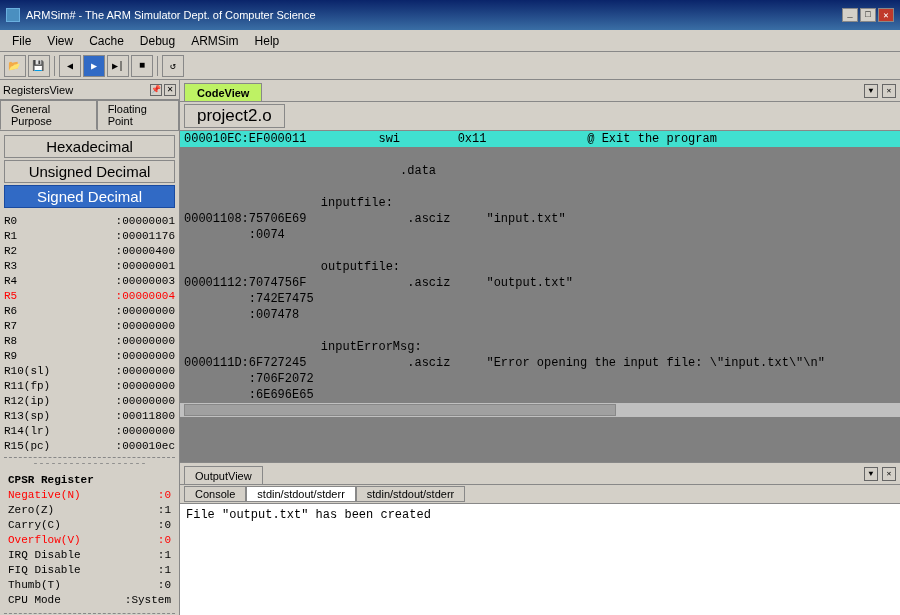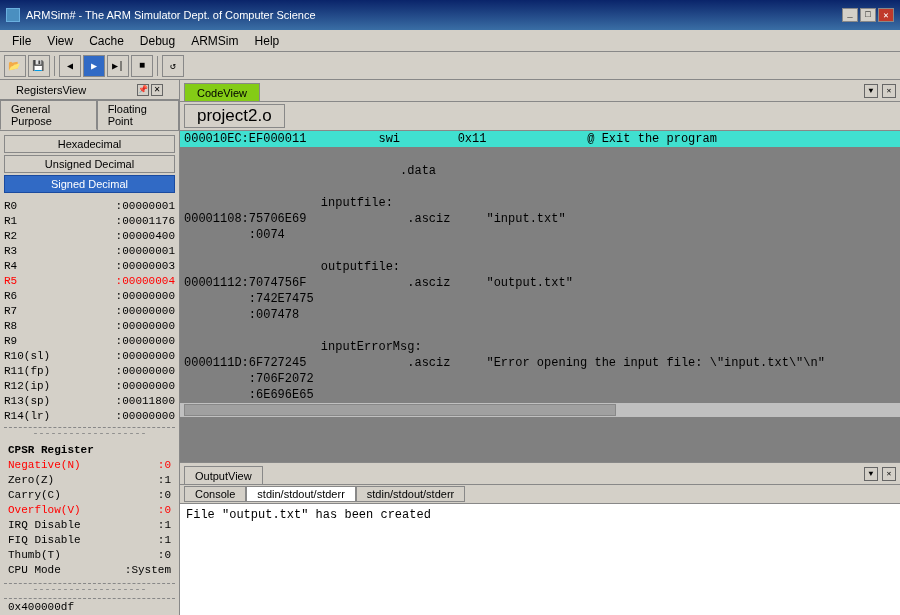--- a/index.html
+++ b/index.html
@@ -109,21 +109,21 @@
       width: 180px;
       background: #d4d0c8;
       border-right: 1px solid #888;
       display: flex;
       flex-direction: column;
       min-height: 0;
     }
     .panel-header {
       background: #d4d0c8;
       border-bottom: 1px solid #888;
-      padding: 2px 16px;
+      padding: 2px 3px;
       display: flex;
       align-items: center;
       justify-content: space-between;
       font-family: Arial, sans-serif;
       font-size: 11px;
       height: 20px;
       gap: 8px;
     }
     .panel-header-controls {
       display: flex;
@@ -165,21 +165,21 @@
       flex-direction: column;
       gap: 2px;
       padding: 4px;
     }
     .reg-btn {
       background: #d4d0c8;
       border: 1px solid #888;
       padding: 2px 6px;
       cursor: pointer;
       font-family: Arial, sans-serif;
-      font-size: 11px;
+      font-size: 15px;
       text-align: center;
     }
     .reg-btn.active {
       background: #316ac5;
       color: white;
       border: 1px solid #1a4a9f;
     }
 
     .registers-list {
       flex: 1;
@@ -264,22 +264,22 @@
       border-bottom: none;
       background: #d4d0c8;
       cursor: pointer;
       font-family: Arial, sans-serif;
       font-size: 11px;
       height: 18px;
       display: flex;
       align-items: center;
     }
     .tab.active {
-      background: #84cc16;
-      font-weight: normal;
+      background: #bef264;
+      font-weight: bold;
     }
     .tab-bar-right {
       display: flex;
       gap: 4px;
     }
     .tab-ctrl-btn {
       width: 14px;
       height: 14px;
       background: #d4d0c8;
       border: 1px solid #666;
@@ -510,20 +510,24 @@
         <span class="reg-name">R12(ip)</span>
         <span class="reg-value">:00000000</span>
       </div>
       <div class="reg-row">
         <span class="reg-name">R13(sp)</span>
         <span class="reg-value">:00011800</span>
       </div>
       <div class="reg-row">
         <span class="reg-name">R14(lr)</span>
         <span class="reg-value">:00000000</span>
+      </div>
+      <div class="reg-row">
+        <span class="reg-name">R15(pc)</span>
+        <span class="reg-value">:000010ec</span>
       </div>
 
       <div class="reg-separator">-------------------</div>
 
       <div class="cpsr-section">
         <div style="font-weight:bold; margin-bottom:2px;">CPSR Register</div>
         <div class="cpsr-row">
           <span class="cpsr-label red">Negative(N)</span>
           <span class="cpsr-value red">:0</span>
         </div>

